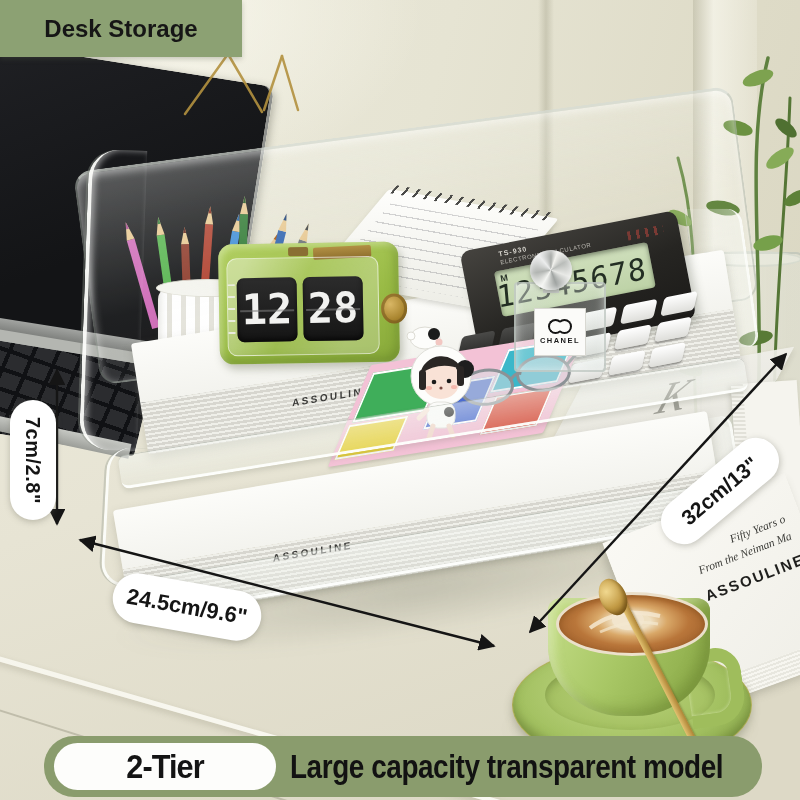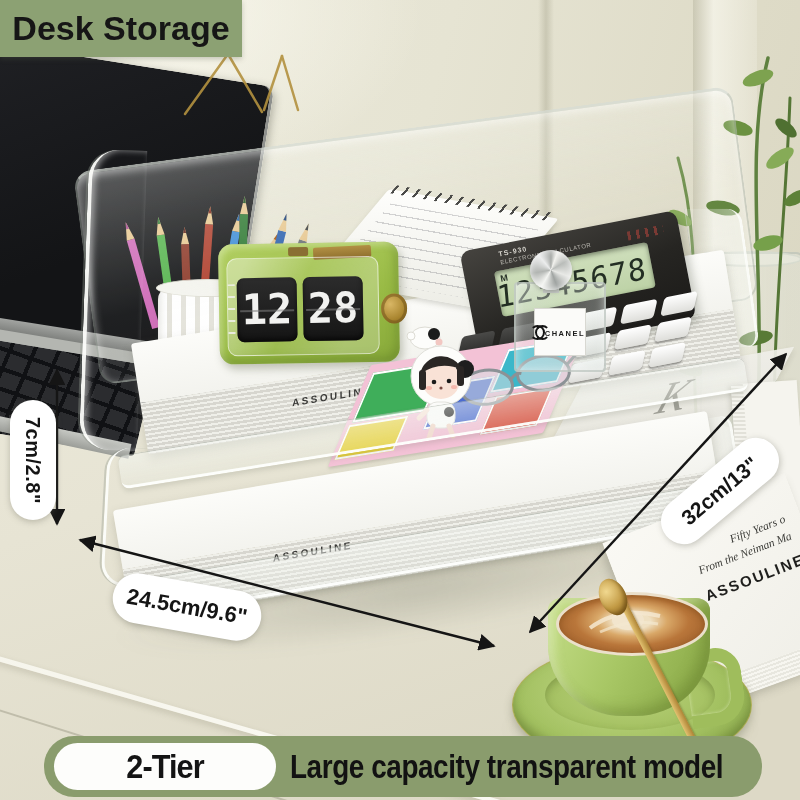--- a/index.html
+++ b/index.html
@@ -153,21 +153,21 @@
   .mag-2{left:4px;bottom:6px;width:56px;height:28px;background:#e8d23c;}
   .mag-3{right:8px;top:6px;width:64px;height:36px;background:#3bb7c9;}
   .mag-4{right:10px;bottom:8px;width:54px;height:32px;background:#d94f3d;}
   .mag-5{left:86px;top:30px;width:50px;height:38px;background:#4a6bd1;}
 
   
   .perfume-body{left:514px;top:282px;width:88px;height:86px;border-radius:4px;
     background:linear-gradient(115deg,rgba(225,232,228,.5),rgba(246,250,247,.25) 40%,rgba(210,220,214,.45));
     border:2px solid rgba(190,198,192,.75);box-shadow:inset 0 0 10px rgba(255,255,255,.5);}
   .perfume-label{left:18px;top:24px;width:50px;height:46px;background:#fbfbf9;border:1px solid #d8d8d2;
-    display:flex;align-items:center;justify-content:center;text-align:center;}
+    display:flex;flex-direction:column;align-items:center;justify-content:center;text-align:center;}
   .cc-logo{position:relative;width:24px;height:14px;}
   .cc-logo:before,.cc-logo:after{content:"";position:absolute;top:0;width:11px;height:11px;
     border:2.5px solid #141414;border-radius:50%;}
   .cc-logo:before{left:0;border-right-color:transparent;}
   .cc-logo:after{right:0;border-left-color:transparent;}
   .perfume-brand{font-size:7.5px;letter-spacing:1.5px;font-weight:bold;color:#1b1b1b;margin-top:3px;}
   .perfume-cap{left:530px;top:250px;width:42px;height:40px;border-radius:50%;
     background:conic-gradient(from 20deg,#f2f2ee,#b9bcb9 40deg,#e8e9e6 90deg,#9fa3a1 140deg,#f4f5f2 190deg,#b2b5b2 240deg,#eceded 300deg,#a8aba8 340deg,#f2f2ee);
     box-shadow:0 2px 4px rgba(90,95,85,.4),inset 0 0 6px rgba(255,255,255,.8);}
   .perfume-neck{left:543px;top:286px;width:16px;height:7px;background:#c9cdc9;}
@@ -213,21 +213,21 @@
     color:#151515;font-weight:600;text-align:center;}
   .pill-height{left:10px;top:400px;width:46px;height:120px;writing-mode:vertical-rl;
     font-size:20px;line-height:46px;letter-spacing:.5px;}
   .pill-width{left:112px;top:582px;width:150px;height:50px;transform:rotate(10deg);
     font-size:22px;line-height:50px;}
   .pill-depth{left:650px;top:468px;width:140px;height:46px;transform:rotate(-40deg);
     font-size:21px;line-height:46px;}
 
   
   .badge{left:0;top:0;width:242px;height:57px;background:#8ca173;display:flex;align-items:center;
-    justify-content:center;font-size:34px;font-weight:600;color:#161616;
+    justify-content:center;font-size:24px;font-weight:600;color:#161616;
     box-shadow:0 2px 5px rgba(90,95,75,.3);}
   .banner{left:44px;top:736px;width:718px;height:61px;background:#8a9c6d;border-radius:30px;
     display:flex;align-items:center;}
   .banner-pill{margin-left:10px;width:222px;height:47px;background:#fdfdfb;border-radius:24px;
     display:flex;align-items:center;justify-content:center;flex:none;}
   .banner-tier{font-size:34px;font-weight:700;color:#141414;transform:scaleX(.9);letter-spacing:-1px;}
   .banner-desc{margin-left:14px;font-size:34px;font-weight:700;color:#121212;white-space:nowrap;
     transform:scaleX(.82);transform-origin:left center;letter-spacing:-.5px;}
 </style>
 </head>

